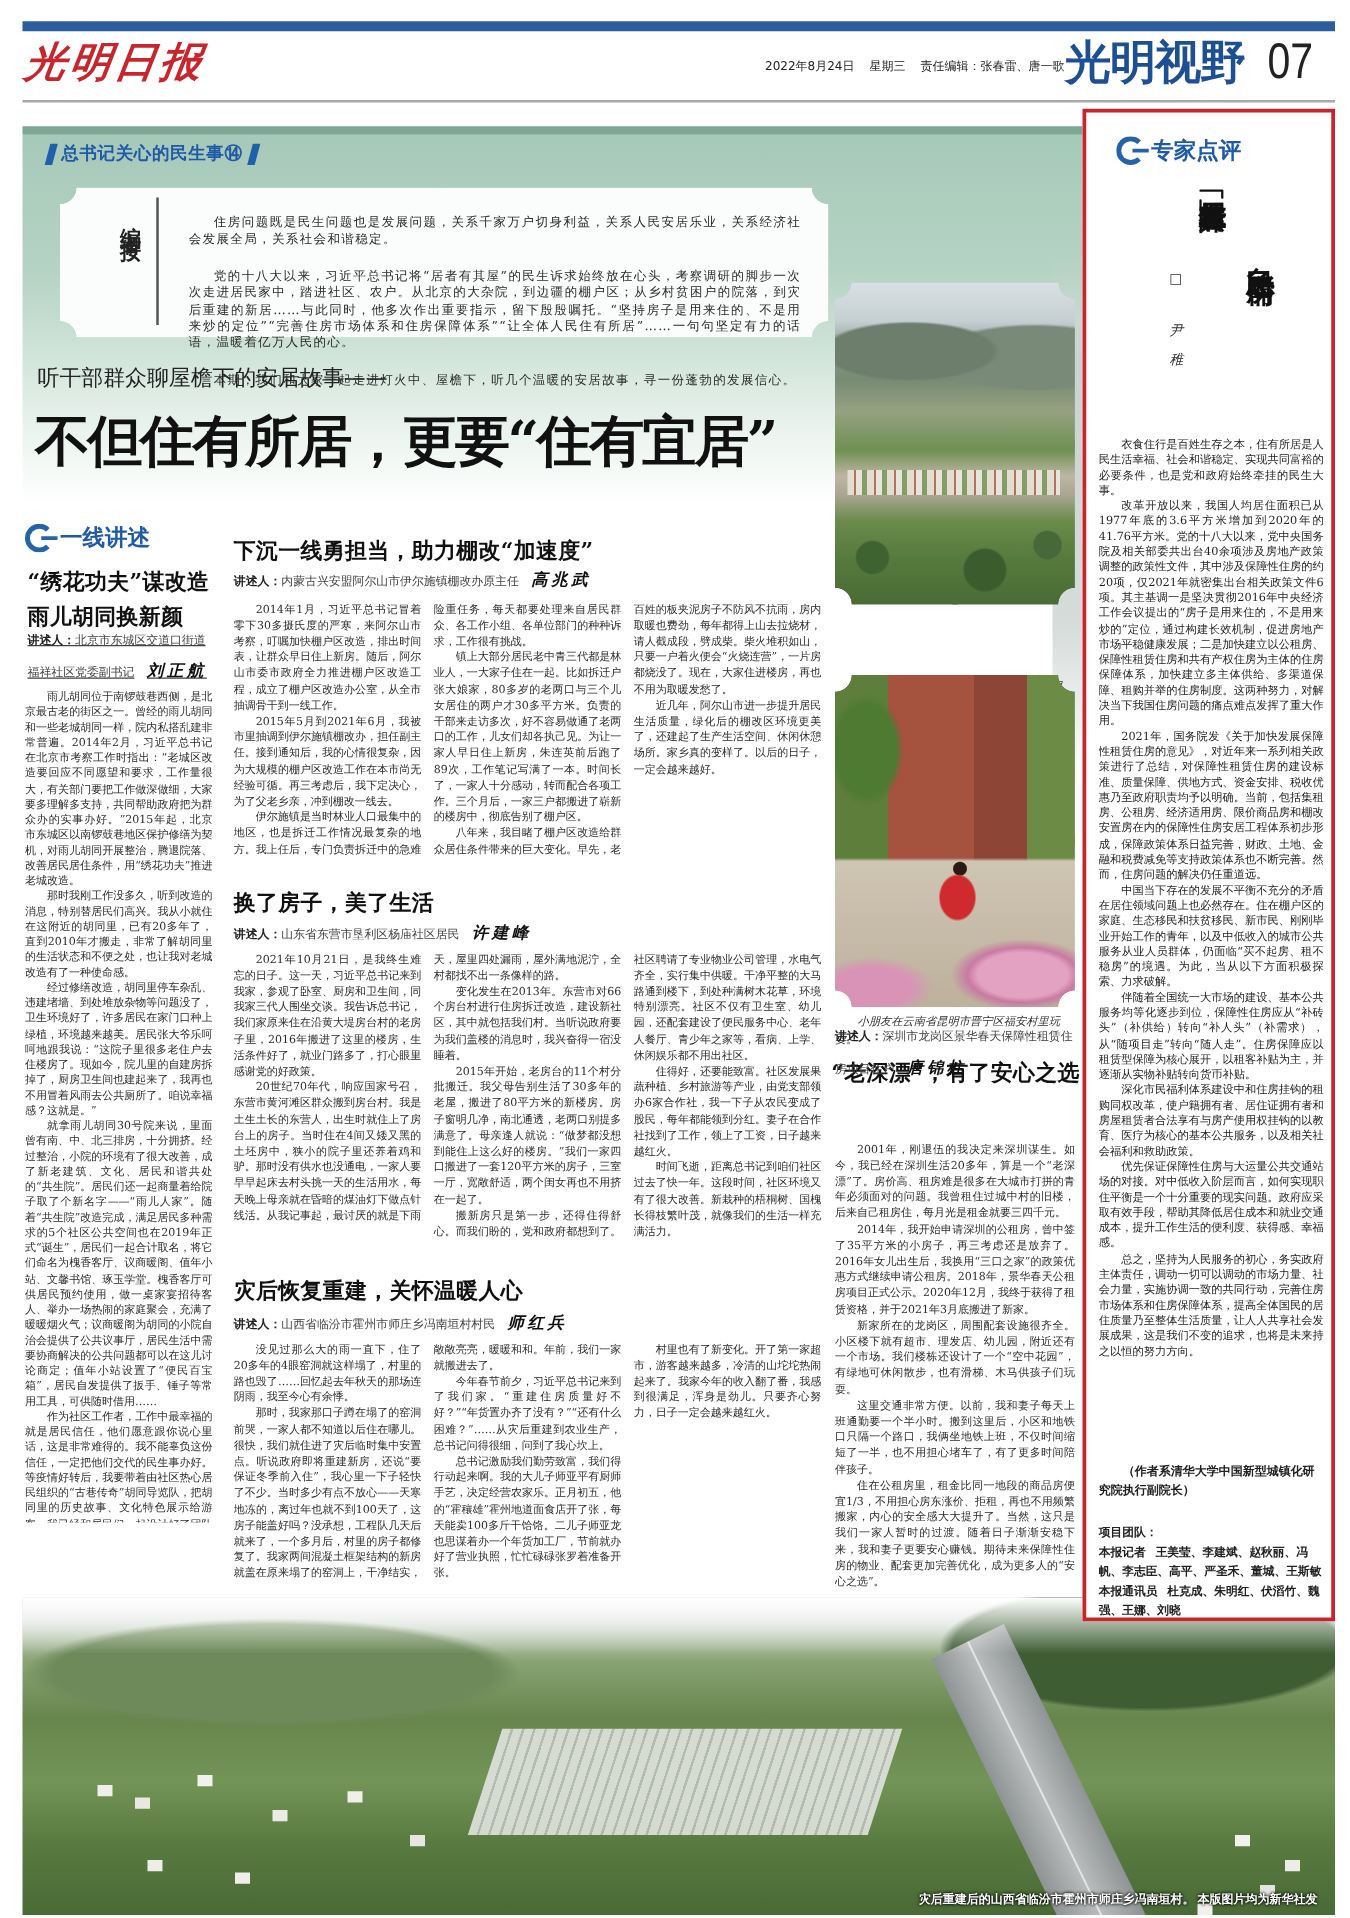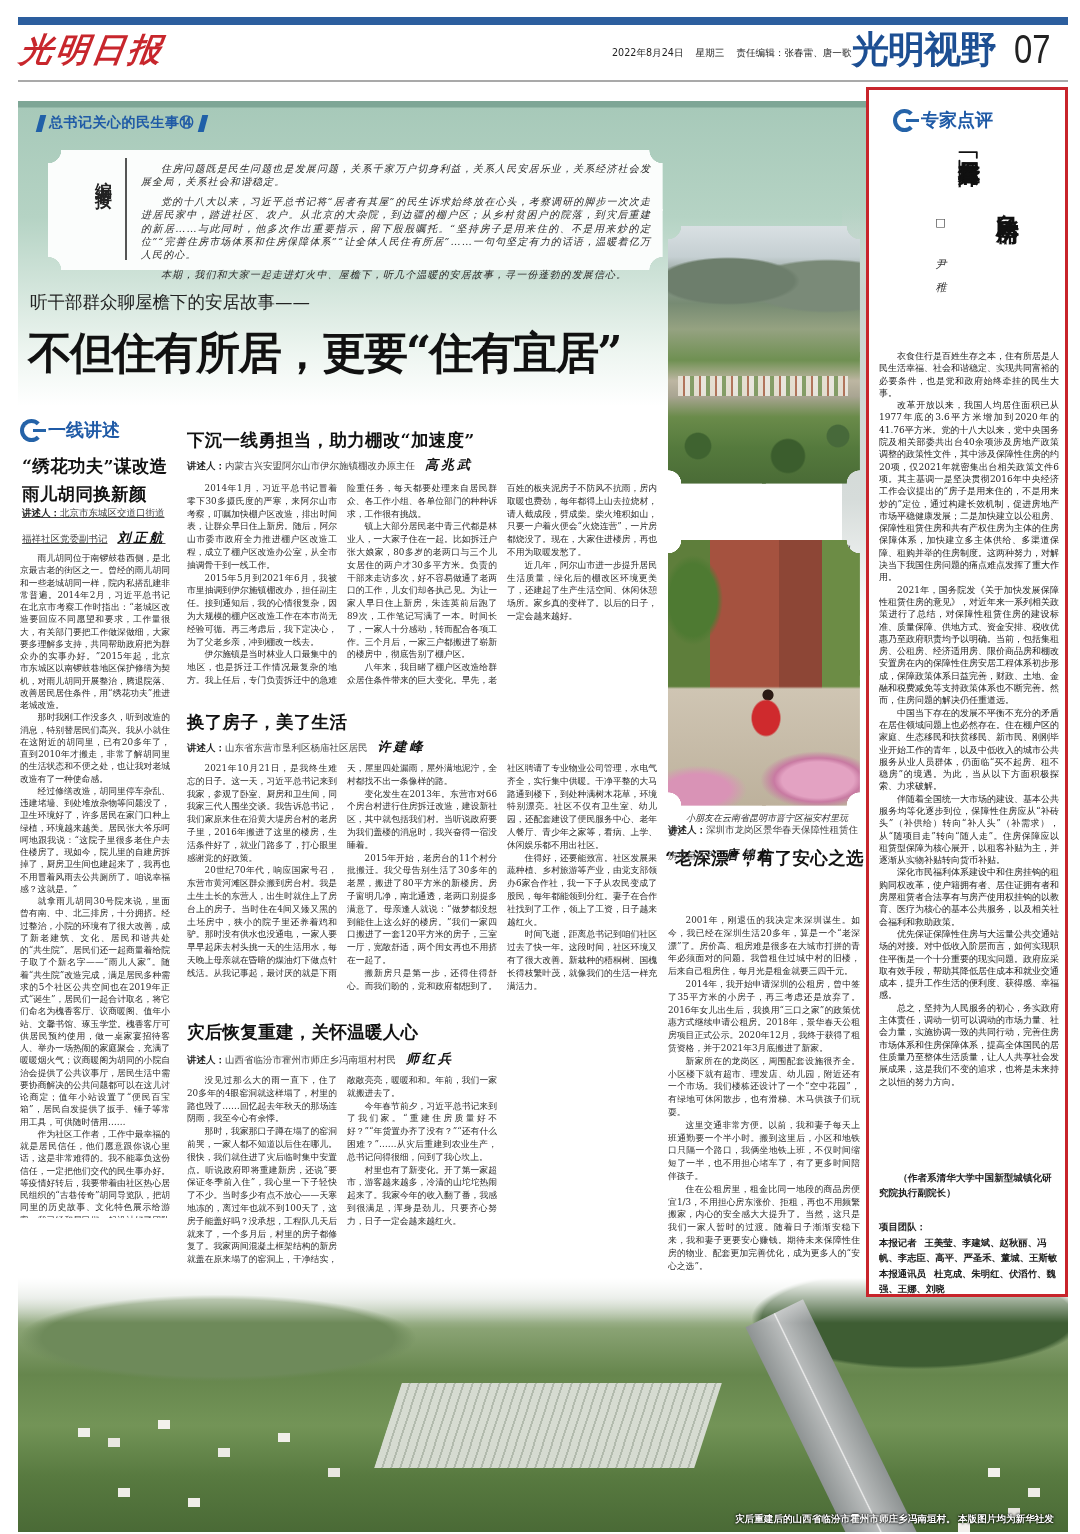--- a/index.html
+++ b/index.html
@@ -34,21 +34,21 @@
     mask:
       radial-gradient(circle at 0 0,transparent 13px,#000 13.5px) top left,
       radial-gradient(circle at 100% 0,transparent 13px,#000 13.5px) top right,
       radial-gradient(circle at 0 100%,transparent 13px,#000 13.5px) bottom left,
       radial-gradient(circle at 100% 100%,transparent 13px,#000 13.5px) bottom right;
     mask-size:51% 51%;mask-repeat:no-repeat;}
   .editor-box{left:48px;top:150px;width:615px;height:120px;background:#fbfdfc;}
   .editor-label{left:93px;top:168px;writing-mode:vertical-rl;font-size:17px;font-weight:bold;letter-spacing:5px;color:#222;}
   .editor-line{left:125px;top:158px;width:1.5px;height:102px;background:#555;}
   .editor-text{left:135px;top:156px;width:522px;font-size:10px;letter-spacing:1.1px;line-height:13.4px;color:#2a2a2a;}
-  .editor-text p{margin:6px;text-indent:2em;text-align:justify;font-style:italic;}
+  .editor-text p{margin:16px;text-indent:2em;text-align:justify;}
   .kicker{left:30px;top:290px;font-size:17.5px;color:#222;font-family:"DejaVu Sans",sans-serif;white-space:nowrap;}
   .headline{left:28px;top:324px;font-size:44px;font-weight:bold;color:#111;letter-spacing:-2px;white-space:nowrap;}
   
   .glabel{display:flex;align-items:center;}
   .g-logo{display:inline-block;position:relative;width:15px;height:15px;border:4px solid #2563a8;border-radius:50%;
           border-right-color:transparent;box-sizing:content-box;}
   .g-logo::after{content:"";position:absolute;left:9px;top:6px;width:13px;height:3.5px;background:#2563a8;}
   .glabel .gtxt{font-family:"DejaVu Sans",sans-serif;font-weight:bold;font-size:18px;color:#1f5aa6;margin-left:5px;}
   
   .art-title{font-size:17.5px;font-weight:bold;color:#111;white-space:nowrap;letter-spacing:.3px;}
@@ -190,20 +190,21 @@
   </div>
 
   <div class="abs art-title" style="left:187px;top:1020px;">灾后恢复重建，关怀温暖人心</div>
   <div class="abs speaker" style="left:187px;top:1046px;white-space:nowrap;">
     <span class="lbl">讲述人：</span><span>山西省临汾市霍州市师庄乡冯南垣村村民</span><span class="nm">师红兵</span>
   </div>
   <div class="abs body cols3" style="left:187px;top:1074px;width:470px;height:216px;">
     <p>没见过那么大的雨一直下，住了20多年的4眼窑洞就这样塌了，村里的路也毁了……回忆起去年秋天的那场连阴雨，我至今心有余悸。</p>
     <p>那时，我家那口子蹲在塌了的窑洞前哭，一家人都不知道以后住在哪儿。很快，我们就住进了灾后临时集中安置点。听说政府即将重建新房，还说“要保证冬季前入住”，我心里一下子轻快了不少。当时多少有点不放心——天寒地冻的，离过年也就不到100天了，这房子能盖好吗？没承想，工程队几天后就来了，一个多月后，村里的房子都修复了。我家两间混凝土框架结构的新房就盖在原来塌了的窑洞上，干净结实，敞敞亮亮，暖暖和和。年前，我们一家就搬进去了。</p>
     <p>今年春节前夕，习近平总书记来到了我们家。“重建住房质量好不好？”“年货置办齐了没有？”“还有什么困难？”……从灾后重建到农业生产，总书记问得很细，问到了我心坎上。</p>
+    <p>总书记激励我们勤劳致富，我们得行动起来啊。我的大儿子师亚平有厨师手艺，决定经营农家乐。正月初五，他的“霍穰雄”霍州地道面食店开了张，每天能卖100多斤干饸饹。二儿子师亚龙也思谋着办一个年货加工厂，节前就办好了营业执照，忙忙碌碌张罗着准备开张。</p>
     <p>村里也有了新变化。开了第一家超市，游客越来越多，冷清的山坨坨热闹起来了。我家今年的收入翻了番，我感到很满足，浑身是劲儿。只要齐心努力，日子一定会越来越红火。</p>
   </div>
 
   <div class="abs photo1 notch">
     <div class="town"></div>
     <div class="trees"></div>
   </div>
   <div class="abs caption" style="left:668px;top:496px;width:192px;margin-top:47px;">有“康养小镇·葡萄之乡”之称的青海民和县大川镇土桥子村。</div>
   <div class="abs photo2 notch"></div>
   <div class="abs caption" style="left:668px;top:811px;width:192px;">小朋友在云南省昆明市晋宁区福安村里玩耍。</div>

